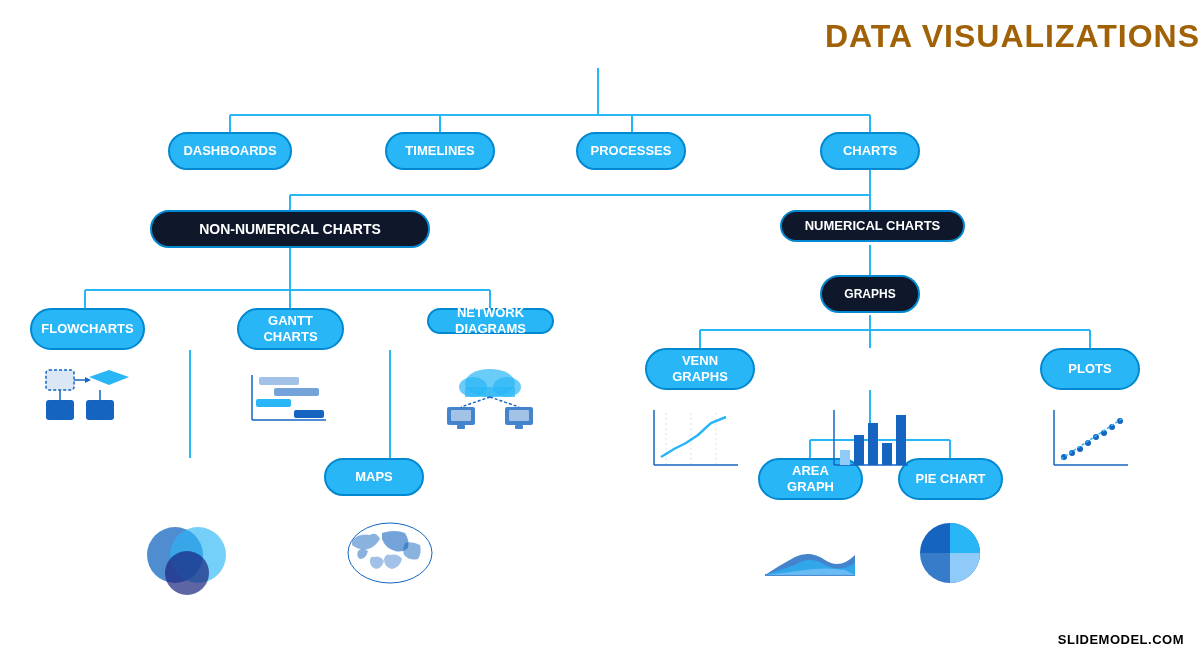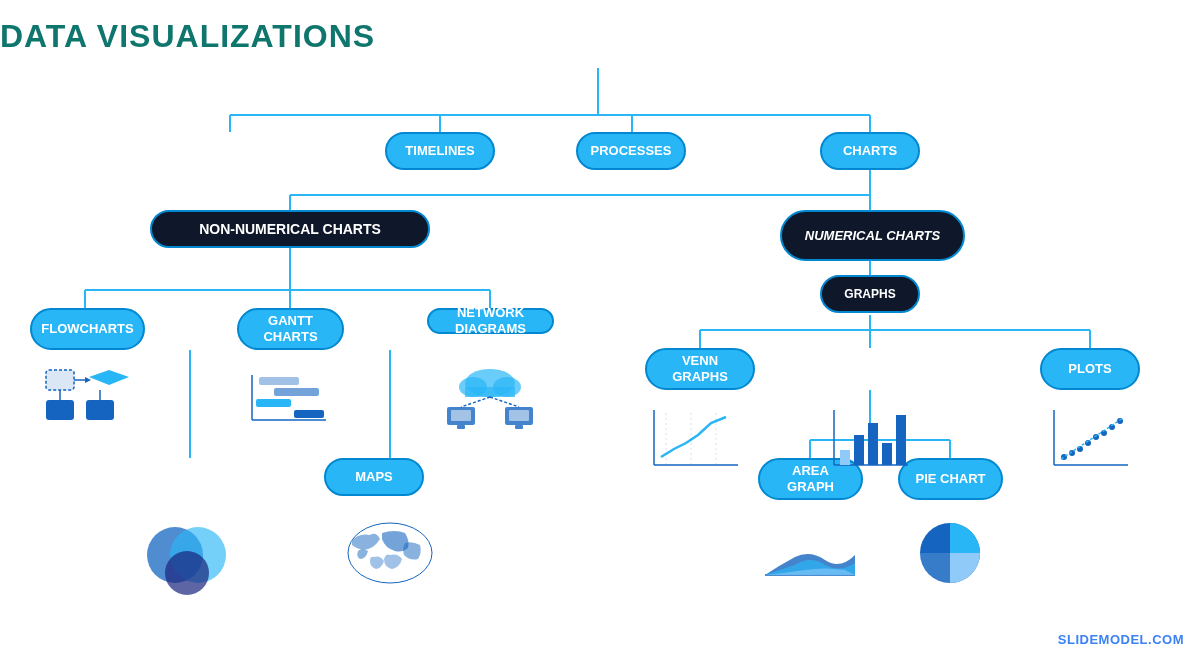--- a/index.html
+++ b/index.html
@@ -6,24 +6,24 @@
     body {
       background: #ffffff;
       font-family: Arial, sans-serif;
       width: 1200px;
       height: 655px;
       overflow: hidden;
       position: relative;
     }
 
     .page-title {
-      text-align: left;
+      text-align: right;
       font-size: 32px;
       font-weight: 900;
-      color: #0f766e;
+      color: #a16207;
       padding-top: 18px;
       letter-spacing: 1px;
     }
 
     .diagram-container {
       position: absolute;
       top: 60px;
       left: 0;
       width: 1200px;
       height: 590px;
@@ -73,21 +73,21 @@
       position: absolute;
       display: flex;
       align-items: center;
       justify-content: center;
     }
 
     .slidemodel-credit {
       position: absolute;
       bottom: 8px;
       right: 16px;
-      color: #3b82f6;
+      color: #000000;
       font-weight: 700;
       font-size: 13px;
       letter-spacing: 0.5px;
     }
   </style>
 </head>
 <body>
 
 <div class="page-title">DATA VISUALIZATIONS</div>
 
@@ -128,27 +128,28 @@
     <line x1="700" y1="270" x2="700" y2="288" stroke="#29b6f6" stroke-width="2"></line>
     <line x1="870" y1="270" x2="870" y2="288" stroke="#29b6f6" stroke-width="2"></line>
     <line x1="1090" y1="270" x2="1090" y2="288" stroke="#29b6f6" stroke-width="2"></line>
 
     <line x1="870" y1="330" x2="870" y2="380" stroke="#29b6f6" stroke-width="2"></line>
     <line x1="810" y1="380" x2="950" y2="380" stroke="#29b6f6" stroke-width="2"></line>
     <line x1="810" y1="380" x2="810" y2="398" stroke="#29b6f6" stroke-width="2"></line>
     <line x1="950" y1="380" x2="950" y2="398" stroke="#29b6f6" stroke-width="2"></line>
   </svg>
 
+  <div class="node level1" style="left:168px; top:72px; width:124px; height:38px;">DASHBOARDS</div>
   <div class="node level1" style="left:385px; top:72px; width:110px; height:38px;">TIMELINES</div>
   <div class="node level1" style="left:576px; top:72px; width:110px; height:38px;">PROCESSES</div>
   <div class="node level1" style="left:820px; top:72px; width:100px; height:38px;">CHARTS</div>
 
   <div class="node level2" style="left:150px; top:150px; width:280px; height:38px; font-size:14px;">NON-NUMERICAL CHARTS</div>
 
-  <div class="node level2" style="left:780px; top:150px; width:185px; height:51px; font-size:13px;font-style:italic;">NUMERICAL CHARTS</div>
+  <div class="node level2" style="left:780px; top:150px; width:185px; height:32px; font-size:13px;">NUMERICAL CHARTS</div>
 
   <div class="node level2" style="left:820px; top:215px; width:100px; height:38px;">GRAPHS</div>
 
   <div class="node level3" style="left:30px; top:248px; width:115px; height:42px;">FLOWCHARTS</div>
   <div class="node level3" style="left:237px; top:248px; width:107px; height:42px; line-height:1.2;">GANTT CHARTS</div>
   <div class="node level3" style="left:427px; top:248px; width:127px; height:26px; line-height:1.2;">NETWORK DIAGRAMS</div>
 
 
   <div class="node level3" style="left:324px; top:398px; width:100px; height:38px;">MAPS</div>
 

